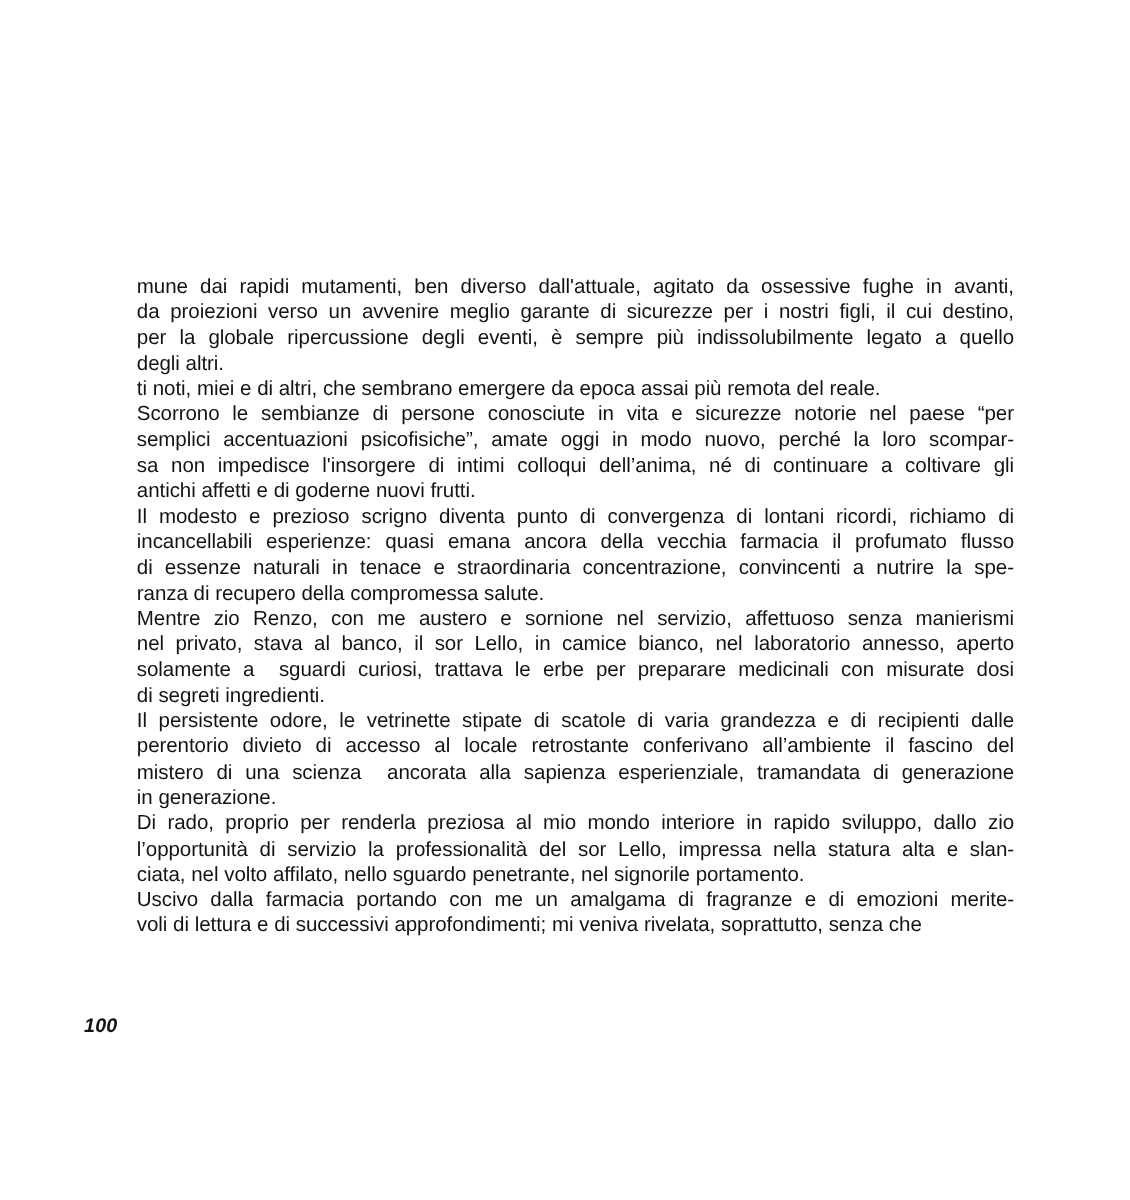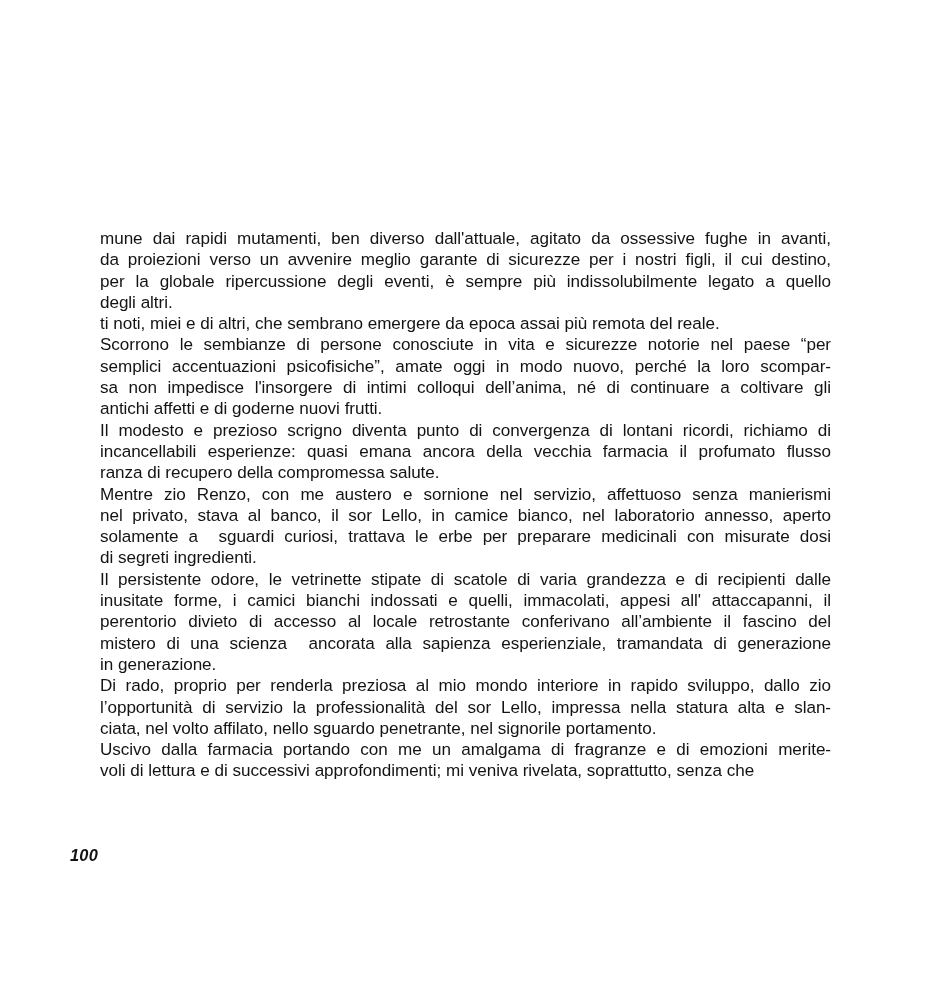--- a/index.html
+++ b/index.html
@@ -20,21 +20,21 @@
   #page {
     position: relative;
     width: 942px;
     height: 1000px;
     background: #ffffff;
   }
 
   
   #textblock {
     position: absolute;
-    left: 100px;
+    left: 114px;
     top: 228px;
     width: 731px;
   }
 
   .para {
     margin: 0;
     padding: 0;
     font-size: 17.1px;
     line-height: 21.3px;
     letter-spacing: -0.05px;
@@ -85,31 +85,31 @@
       </p>
       <p class="para">
         <span class="line">Scorrono le sembianze di persone conosciute in vita e sicurezze notorie nel paese “per</span>
         <span class="line">semplici accentuazioni psicofisiche”, amate oggi in modo nuovo, perché la loro scompar-</span>
         <span class="line">sa non impedisce l'insorgere di intimi colloqui dell’anima, né di continuare a coltivare gli</span>
         <span class="line last">antichi affetti e di goderne nuovi frutti.</span>
       </p>
       <p class="para">
         <span class="line">Il modesto e prezioso scrigno diventa punto di convergenza di lontani ricordi, richiamo di</span>
         <span class="line">incancellabili esperienze: quasi emana ancora della vecchia farmacia il profumato flusso</span>
+        <span class="line">di essenze naturali in tenace e straordinaria concentrazione, convincenti a nutrire la spe-</span>
         <span class="line last">ranza di recupero della compromessa salute.</span>
       </p>
       <p class="para">
         <span class="line">Mentre zio Renzo, con me austero e sornione nel servizio, affettuoso senza manierismi</span>
         <span class="line">nel privato, stava al banco, il sor Lello, in camice bianco, nel laboratorio annesso, aperto</span>
         <span class="line">solamente a  sguardi curiosi, trattava le erbe per preparare medicinali con misurate dosi</span>
         <span class="line last">di segreti ingredienti.</span>
       </p>
       <p class="para">
         <span class="line">Il persistente odore, le vetrinette stipate di scatole di varia grandezza e di recipienti dalle</span>
-        <span class="line">inusitate forme, i camici bianchi indossati e quelli, immacolati, appesi all' attaccapanni, il</span>
         <span class="line">perentorio divieto di accesso al locale retrostante conferivano all’ambiente il fascino del</span>
         <span class="line">mistero di una scienza  ancorata alla sapienza esperienziale, tramandata di generazione</span>
         <span class="line last">in generazione.</span>
       </p>
       <p class="para">
         <span class="line">Di rado, proprio per renderla preziosa al mio mondo interiore in rapido sviluppo, dallo zio</span>
         <span class="line">l’opportunità di servizio la professionalità del sor Lello, impressa nella statura alta e slan-</span>
         <span class="line last">ciata, nel volto affilato, nello sguardo penetrante, nel signorile portamento.</span>
       </p>
       <p class="para">

